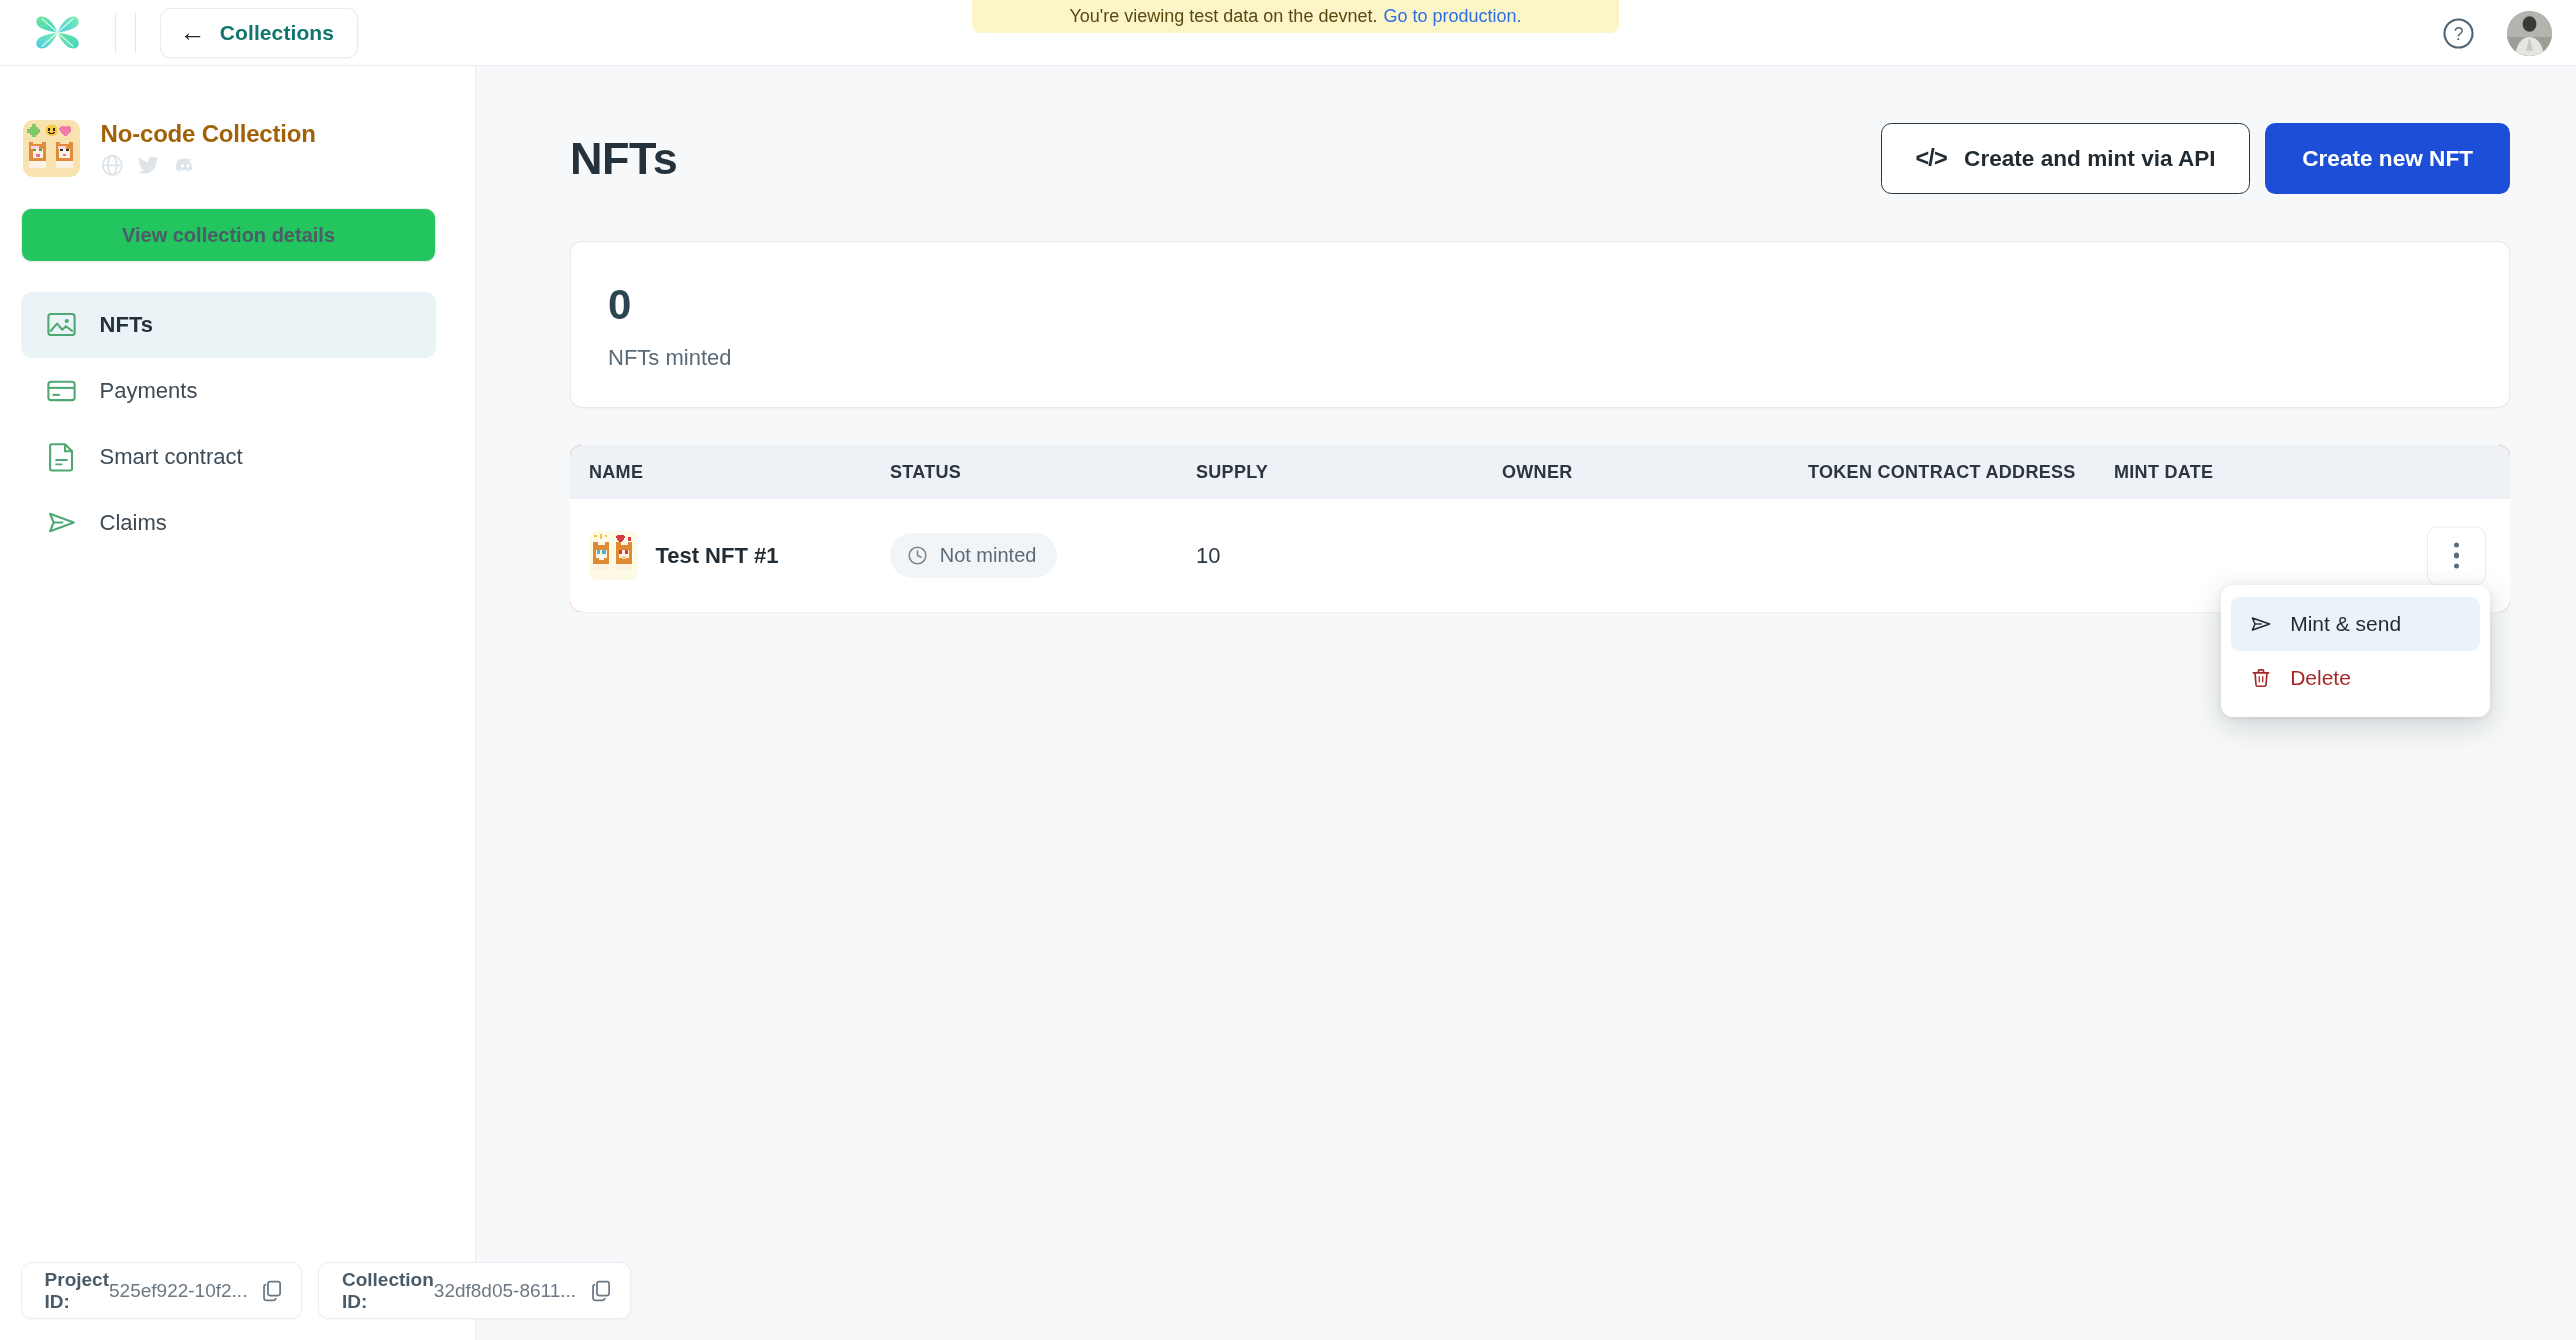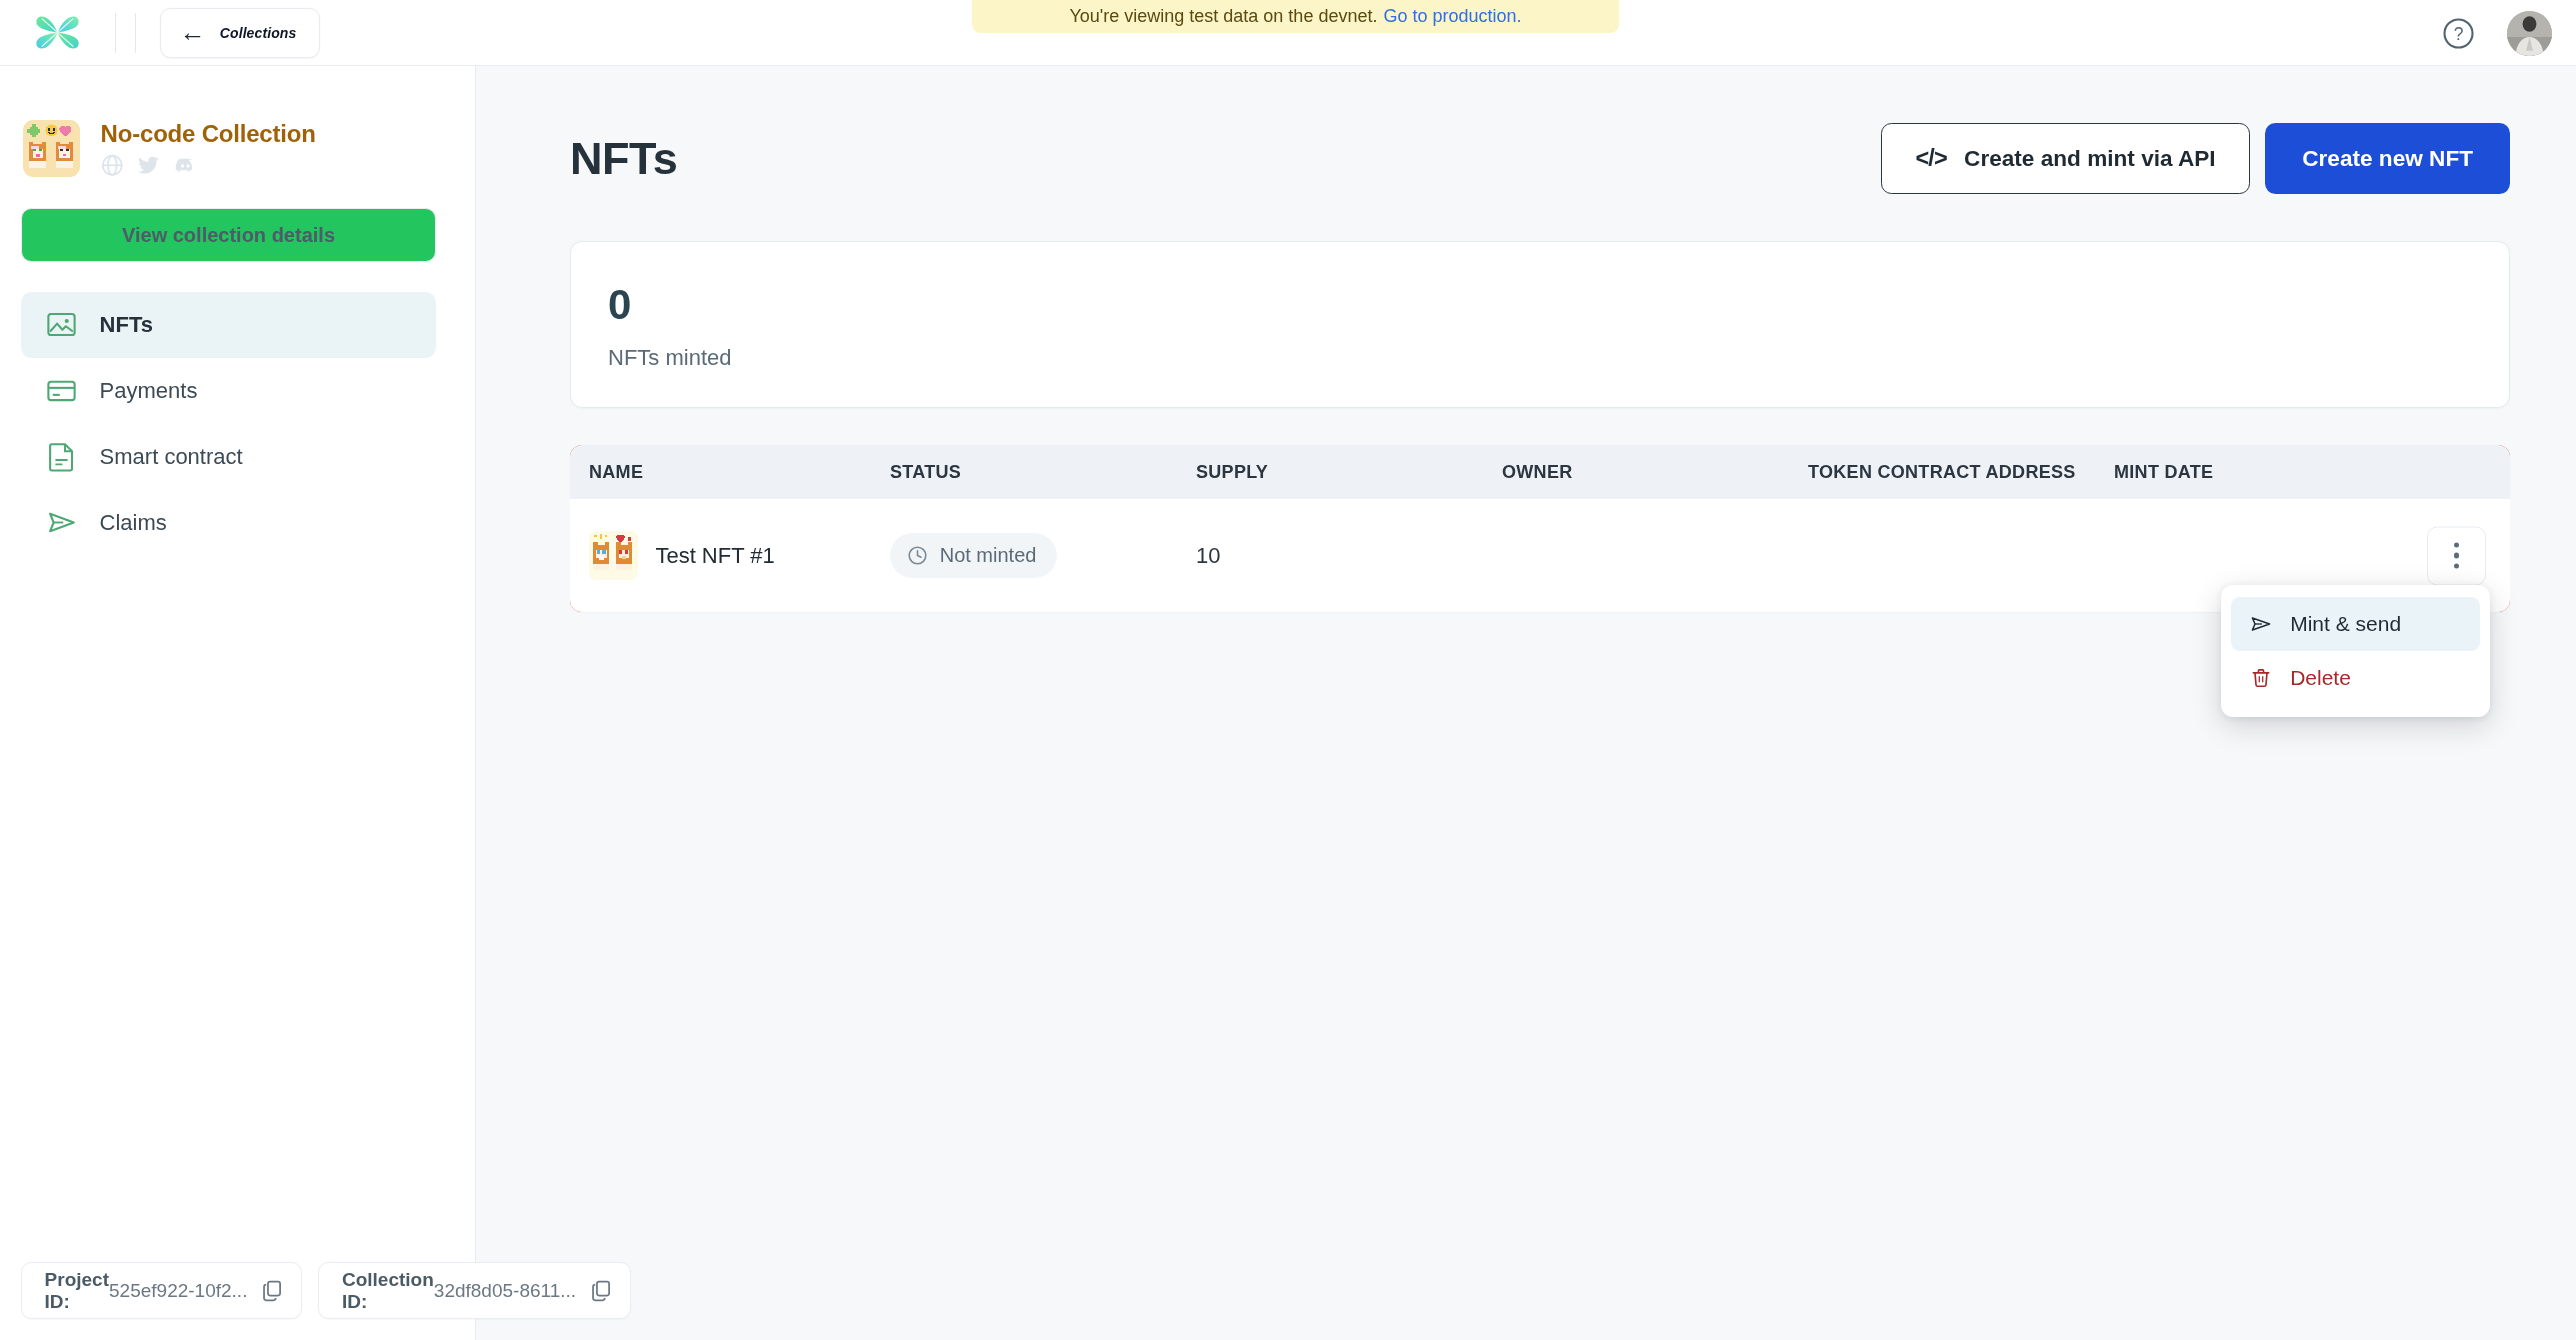--- a/index.html
+++ b/index.html
@@ -36,21 +36,21 @@
     border-radius: 10.4px;
     background: #ffffff;
     display: flex; align-items: center; gap: 14px;
     cursor: pointer;
     box-shadow: 0 0.9px 1.7px rgba(16,24,40,.04);
   }
   #collections-btn .arrow {
     font-size: 26px; color: #1f2a33; line-height: 1; margin-top: -1.7px;
   }
   #collections-btn .label {
-    font-size: 14px; font-weight: 700; color: #0f172a; letter-spacing: 0.1px; font-style: italic;
+    font-size: 21px; font-weight: 700; color: #0f766e; letter-spacing: 0.1px;
   }
 
   
   #devnet-banner {
     position: absolute;
     left: 972px; top: 0;
     width: 647px; height: 33px;
     background: #fbf5c8;
     border-bottom-left-radius: 8.7px;
     border-bottom-right-radius: 8.7px;
@@ -232,21 +232,21 @@
   .td.c-supply { width: 306px; }
   .td.c-owner { width: 306px; }
   .td.c-contract { width: 306px; }
   .td.c-date { width: 261px; }
 
   .nft-thumb {
     width: 49px; height: 49px; border-radius: 7.8px; overflow: hidden; flex:0 0 auto;
     background: #fdfbe6;
   }
   .nft-thumb svg { display:block; width:49px; height:49px; }
-  .nft-name { font-size: 22px; font-weight: 400; color: #222c34; }
+  .nft-name { font-size: 22px; font-weight: 700; color: #222c34; }
 
   .status-badge {
     height: 45px; padding: 0 21px 0 17.4px;
     background: #f2f5f7; border-radius: 22.6px;
     display: inline-flex; align-items: center; gap: 11.3px;
     font-size: 20px; color: #5a6b77;
   }
   .clock-icon { width: 21px; height: 21px; flex:0 0 auto; }
   .clock-icon svg { display:block; width:21px;height:21px; }
 

